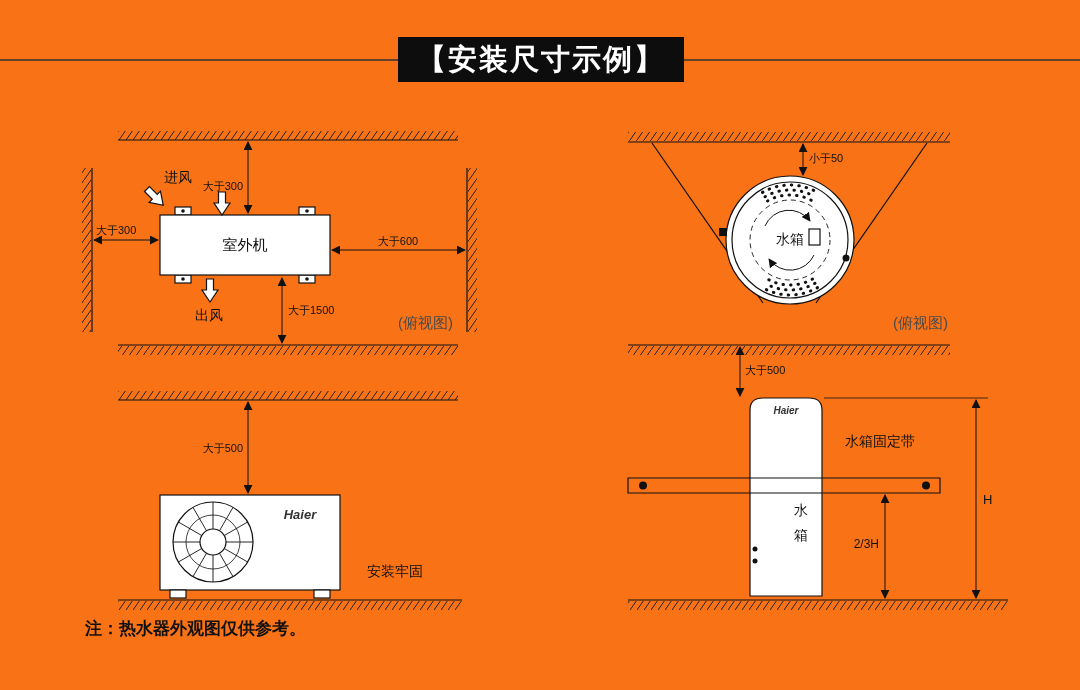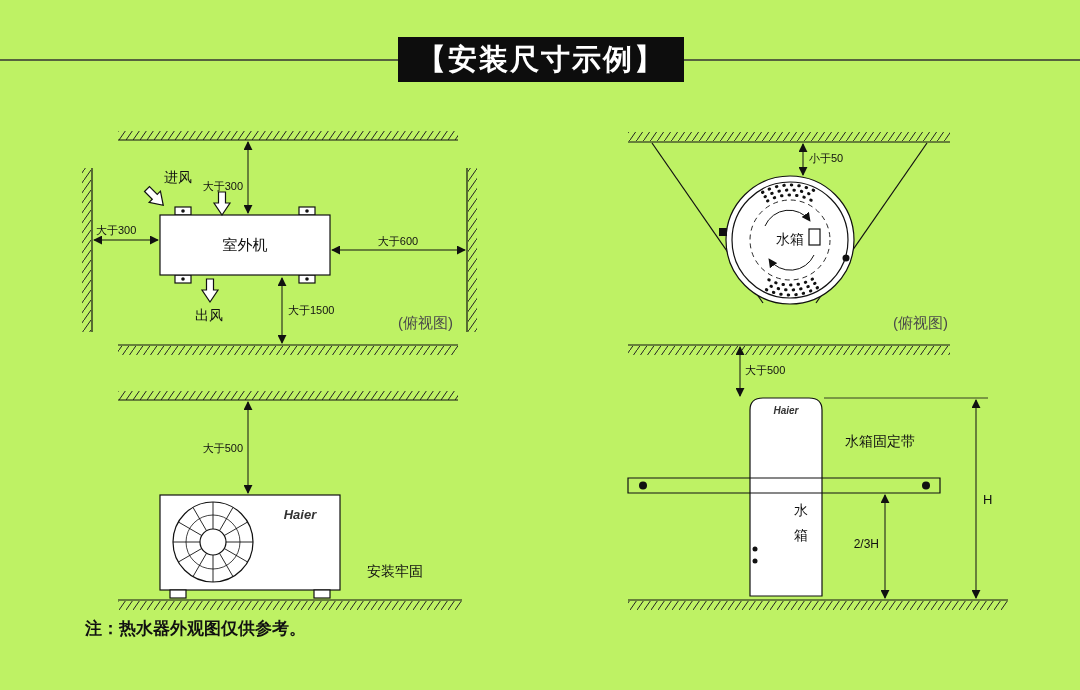--- a/index.html
+++ b/index.html
@@ -1,16 +1,16 @@
 <!DOCTYPE html>
 <html><head>
 <meta charset="utf-8">
 <style>
   html,body{margin:0;padding:0;background:#fff;}
-  .page{position:relative;width:1080px;height:690px;background:#bef264;overflow:hidden;
+  .page{position:relative;width:1080px;height:690px;background:#f97316;overflow:hidden;
         font-family:"Liberation Sans",sans-serif;}
   svg text{font-family:"Liberation Sans",sans-serif;fill:#111;}
   .dim{font-size:11px;}
   .view-label{font-size:15px;fill:#4a4a4a;}
   .cn{font-size:14px;}
   .brand{font-style:italic;font-weight:bold;fill:#333;}
   .title-text{font-size:29px;font-weight:bold;fill:#fff;letter-spacing:2px;}
   .note-text{font-size:17px;font-weight:bold;}
 </style>
 </head>

